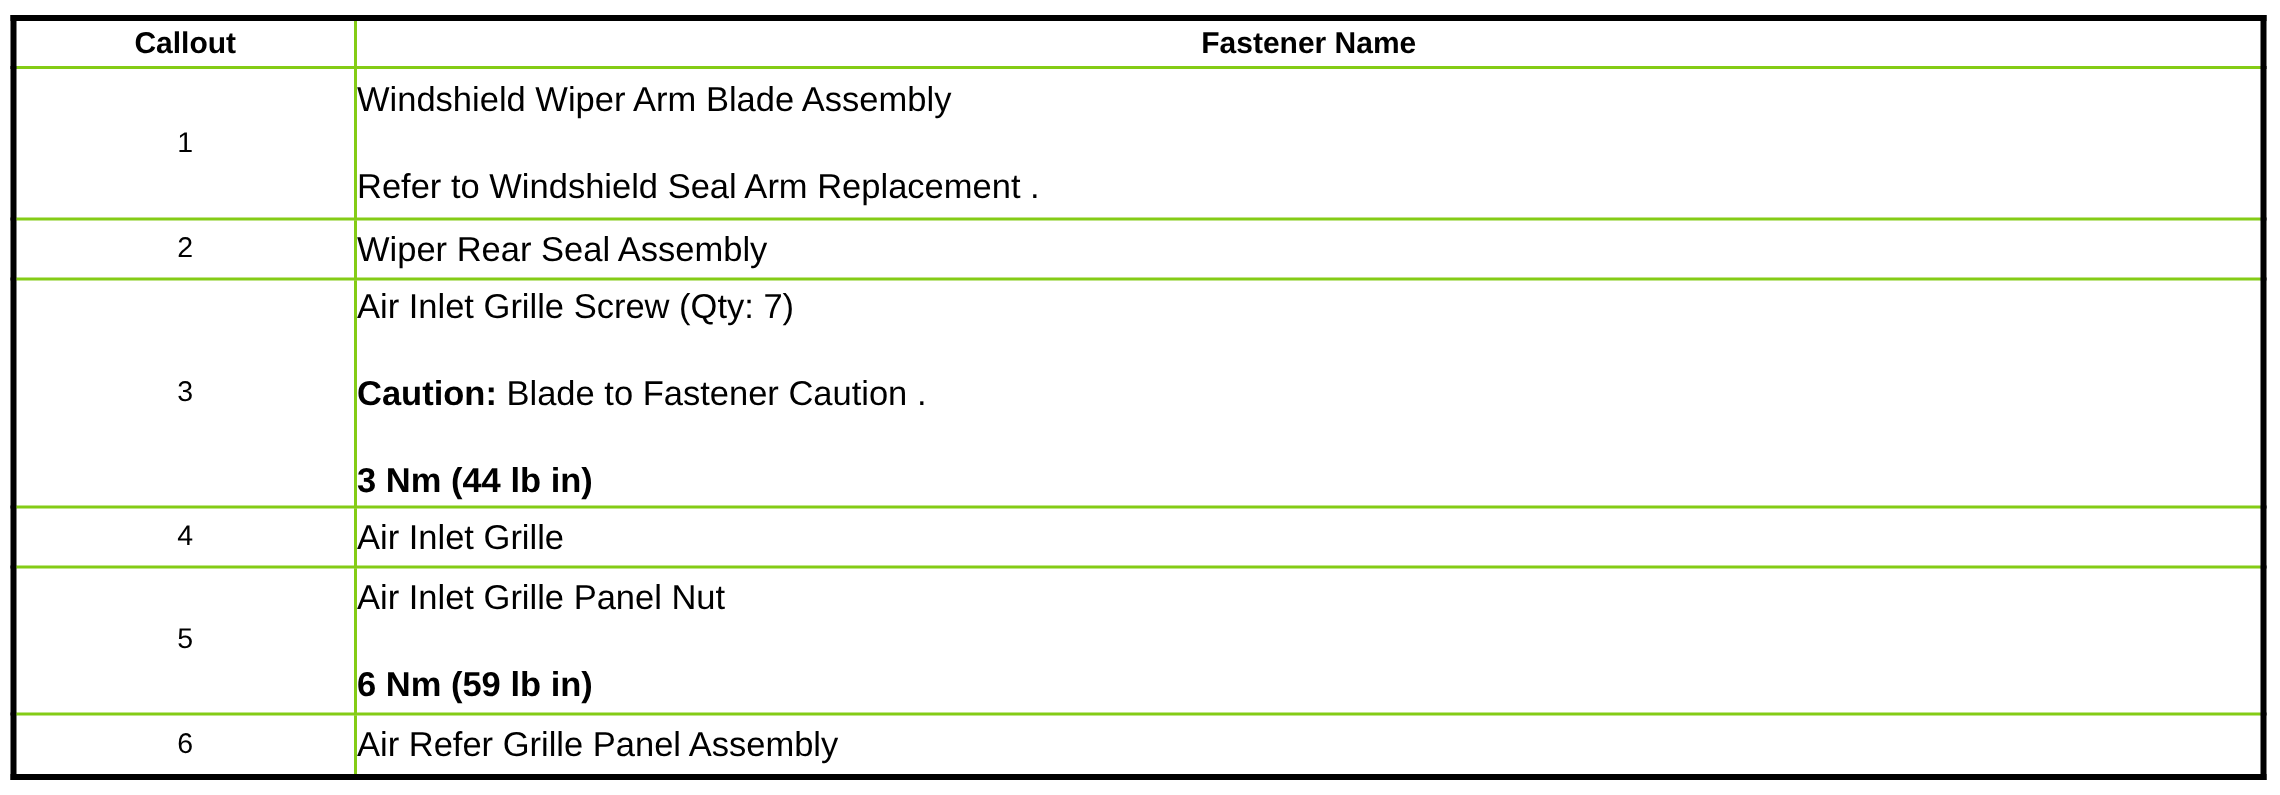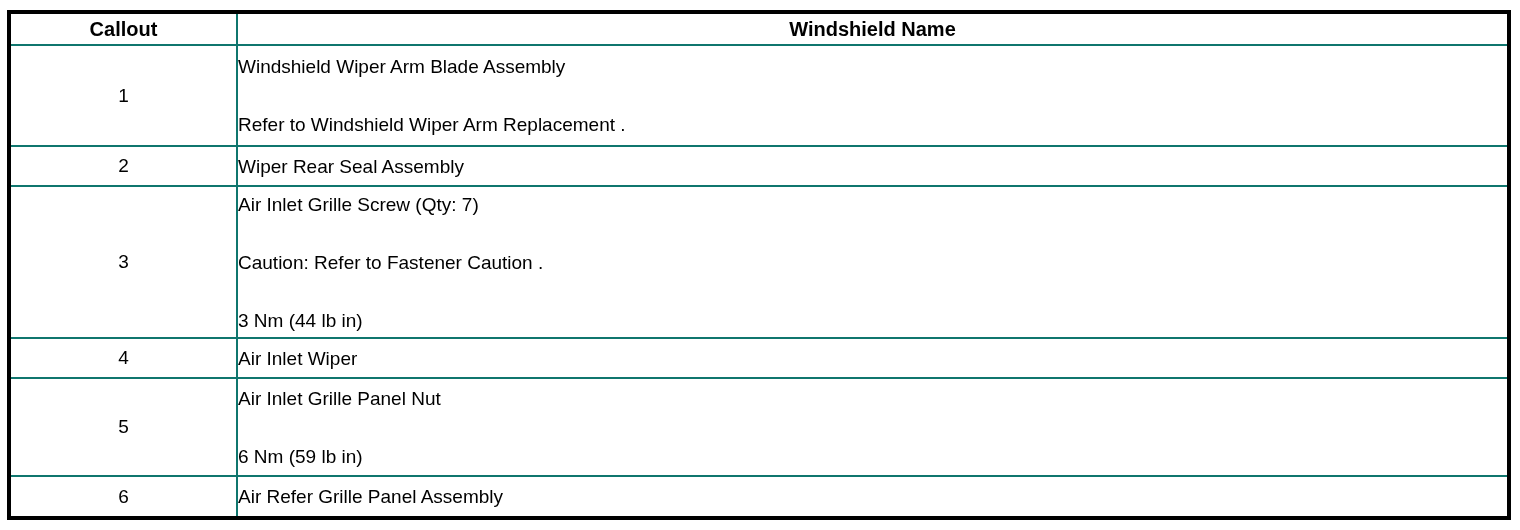--- a/index.html
+++ b/index.html
@@ -19,21 +19,21 @@
   table.component-table {
     border-collapse: collapse;
     table-layout: fixed;
     margin: 10px 0 0 7px;
     width: 1504px;
     border: 4px solid #000000;
     background: #ffffff;
   }
   table.component-table th,
   table.component-table td {
-    border: 2px solid #0f766e;
+    border: 2px solid #84cc16;
     padding: 0;
     overflow: hidden;
   }
   col.col-callout { width: 228px; }
   col.col-name    { width: 1272px; }
   thead tr { height: 33px; }
   th {
     font-size: 20px;
     font-weight: bold;
     text-align: center;
@@ -46,74 +46,74 @@
   tbody tr:nth-child(4) { height: 40px;  }
   tbody tr:nth-child(5) { height: 98px;  }
   tbody tr:nth-child(6) { height: 42px;  }
   td.callout-cell {
     text-align: center;
     vertical-align: middle;
     font-size: 19px;
   }
   td.component-cell {
     vertical-align: middle;
-    font-size: 19px;
+    font-size: 23px;
     padding-left: 5px;
     padding-right: 4px;
   }
   td.component-cell .line {
     line-height: 29px;
     white-space: pre-wrap;
   }
-  .bold { font-weight: normal; }
+  .bold { font-weight: bold; }
 </style>
 </head>
 <body>
 
 <div class="page">
   <table class="component-table">
     <colgroup>
       <col class="col-callout">
       <col class="col-name">
     </colgroup>
     <thead>
       <tr>
         <th>Callout</th>
-        <th>Windshield Name</th>
+        <th>Fastener Name</th>
       </tr>
     </thead>
     <tbody id="table-body">
         <tr>
           <td class="callout-cell">1</td>
           <td class="component-cell">
             <div class="line"><span>Windshield Wiper Arm Blade Assembly</span></div>
             <div class="line">&nbsp;</div>
-            <div class="line"><span>Refer to Windshield Wiper Arm Replacement .</span></div>
+            <div class="line"><span>Refer to Windshield Seal Arm Replacement .</span></div>
           </td>
         </tr>
         <tr>
           <td class="callout-cell">2</td>
           <td class="component-cell">
             <div class="line"><span>Wiper Rear Seal Assembly</span></div>
           </td>
         </tr>
         <tr>
           <td class="callout-cell">3</td>
           <td class="component-cell">
             <div class="line"><span>Air Inlet Grille Screw (Qty: 7)</span></div>
             <div class="line">&nbsp;</div>
-            <div class="line"><span class="bold">Caution:</span><span> Refer to Fastener Caution .</span></div>
+            <div class="line"><span class="bold">Caution:</span><span> Blade to Fastener Caution .</span></div>
             <div class="line">&nbsp;</div>
             <div class="line"><span class="bold">3 Nm (44 lb in)</span></div>
           </td>
         </tr>
         <tr>
           <td class="callout-cell">4</td>
           <td class="component-cell">
-            <div class="line"><span>Air Inlet Wiper</span></div>
+            <div class="line"><span>Air Inlet Grille</span></div>
           </td>
         </tr>
         <tr>
           <td class="callout-cell">5</td>
           <td class="component-cell">
             <div class="line"><span>Air Inlet Grille Panel Nut</span></div>
             <div class="line">&nbsp;</div>
             <div class="line"><span class="bold">6 Nm (59 lb in)</span></div>
           </td>
         </tr>

